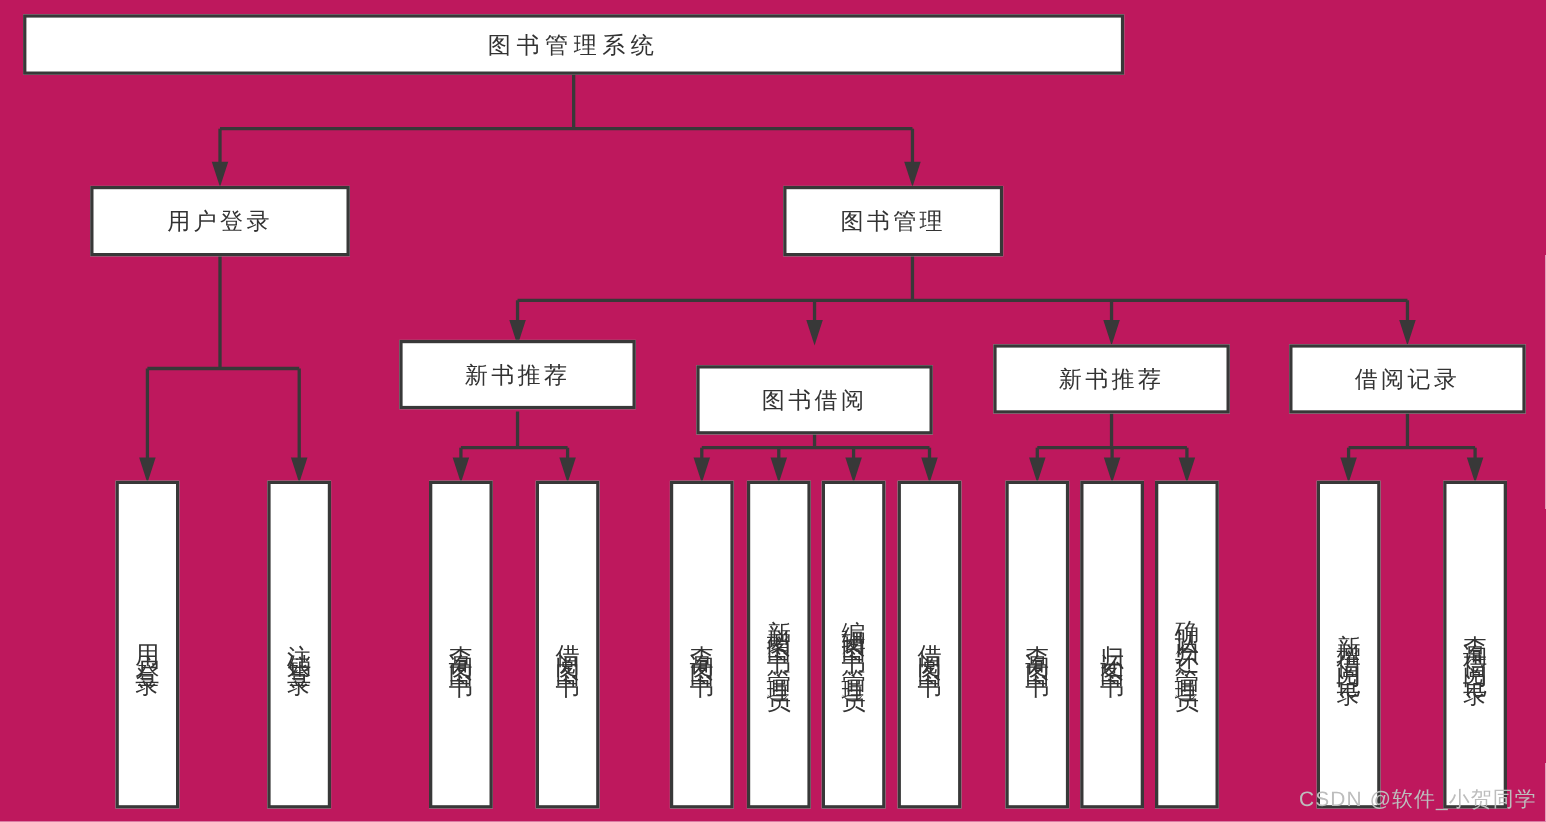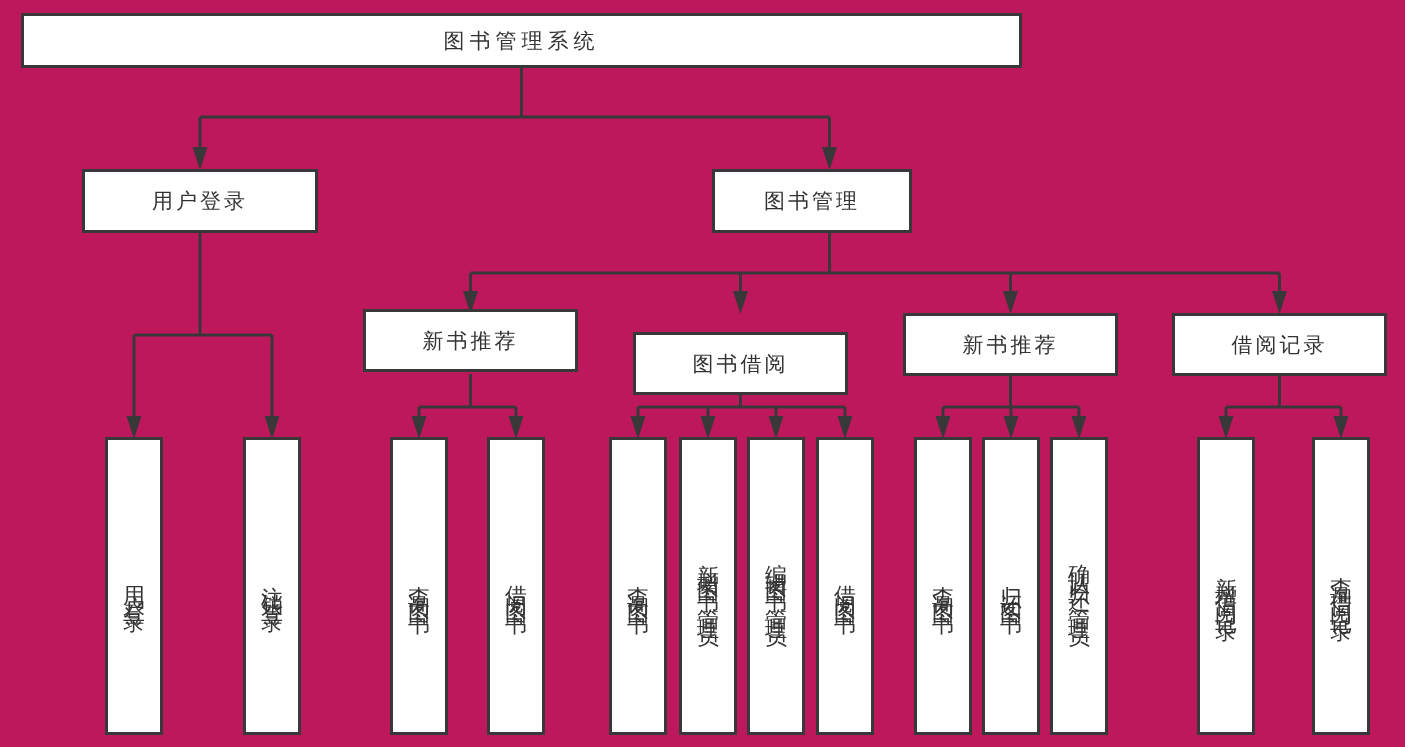--- a/index.html
+++ b/index.html
@@ -164,14 +164,15 @@
   <div class="node leaf" style="left:1050px;">
     <span class="v-text">确认归还（管理员）</span>
   </div>
   <div class="node leaf" style="left:1197px;">
     <span class="v-text">新增借阅记录</span>
   </div>
   <div class="node leaf" style="left:1312px;">
     <span class="v-text">查询借阅记录</span>
   </div>
 
+  <div class="watermark">CSDN @软件_小贺同学</div>
 
 </div>
 
 </body></html>

